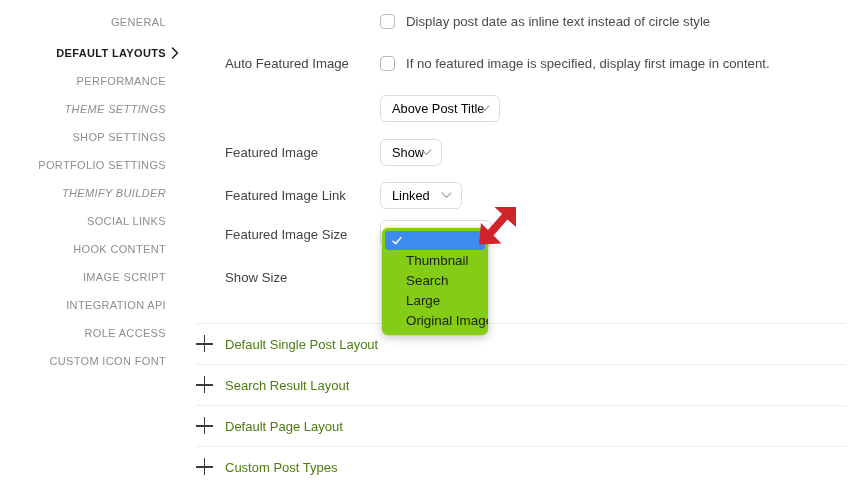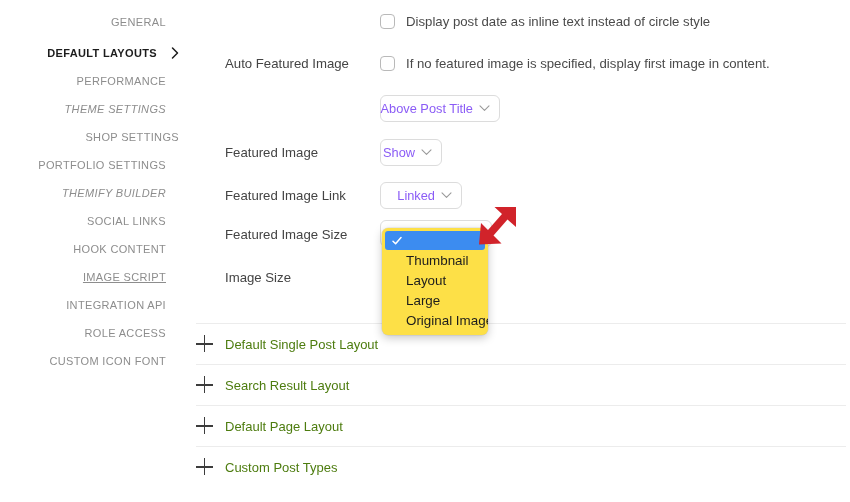--- a/index.html
+++ b/index.html
@@ -22,21 +22,21 @@
     height: 28px;
     padding-right: 16px;
     font-size: 11px;
     letter-spacing: 0.35px;
     color: #8d8d8d;
     white-space: nowrap;
     cursor: pointer;
   }
   .nav-item .nav-label { line-height: 1; }
   .nav-item.active { color: #1c1c1c; font-weight: bold; padding-right: 16px; }
-  .nav-item.active .nav-label { margin-right: 9px; }
+  .nav-item.active .nav-label { margin-right: 0; }
   .chev-right {
     position: absolute; right: 0px; top: 50%; transform: translateY(-50%);
     width: 14px; height: 14px;
   }
   .chev-right svg { display:block; }
 
   
   #content {
     position: absolute; left: 182px; top: 0; width: 668px; height: 502px;
   }
@@ -65,37 +65,36 @@
   }
 
   
   .sel {
     position: relative;
     height: 27px;
     border: 1px solid #dcdcdc; border-radius: 6px;
     background: #fff;
     display: flex; align-items: center;
     padding: 0 26px 0 11px;
-    font-size: 12.8px; color: #8b5cf6; white-space: nowrap;
+    font-size: 12.8px; color: #000000; white-space: nowrap;
     cursor: pointer;
-    justify-content: flex-end;
   }
   .sel .chev-down {
     position: absolute; right: 9px; top: 50%;
     transform: translateY(-50%);
     width: 11px; height: 7px;
   }
   .sel .chev-down svg { display:block; }
 
   
   #dropdown {
     position: absolute;
     left: 382px; top: 228px;
     width: 106px;
-    background: #fde047;
+    background: #84cc16;
     border-radius: 6px;
     box-shadow: 0 3px 10px rgba(0,0,0,0.22), 0 0 0 0.5px rgba(0,0,0,0.10);
     padding: 0 0 5px 0;
     z-index: 40;
     overflow: hidden;
   }
   .dd-item {
     height: 20px;
     display: flex; align-items: center;
     padding-left: 24px;
@@ -170,36 +169,36 @@
             <path d="M4.5 2 L9.5 7 L4.5 12" fill="none" stroke="#1c1c1c" stroke-width="1.5" stroke-linecap="round" stroke-linejoin="round"></path>
           </svg>
       </span>
     </div>
     <div class="nav-item" style="top:67px;position:absolute;left:0;width:182px;">
       <span class="nav-label">PERFORMANCE</span>
     </div>
     <div class="nav-item" style="top:95px;position:absolute;left:0;width:182px;font-style:italic;">
       <span class="nav-label">THEME SETTINGS</span>
     </div>
-    <div class="nav-item" style="top:123px;position:absolute;left:13px;width:182px;">
+    <div class="nav-item" style="top:123px;position:absolute;left:0;width:182px;">
       <span class="nav-label">SHOP SETTINGS</span>
     </div>
     <div class="nav-item" style="top:151px;position:absolute;left:0;width:182px;">
       <span class="nav-label">PORTFOLIO SETTINGS</span>
     </div>
     <div class="nav-item" style="top:179px;position:absolute;left:0;width:182px;font-style:italic;">
       <span class="nav-label">THEMIFY BUILDER</span>
     </div>
     <div class="nav-item" style="top:207px;position:absolute;left:0;width:182px;">
       <span class="nav-label">SOCIAL LINKS</span>
     </div>
     <div class="nav-item" style="top:235px;position:absolute;left:0;width:182px;">
       <span class="nav-label">HOOK CONTENT</span>
     </div>
-    <div class="nav-item" style="top:263px;position:absolute;left:0;width:182px;text-decoration:underline;">
+    <div class="nav-item" style="top:263px;position:absolute;left:0;width:182px;">
       <span class="nav-label">IMAGE SCRIPT</span>
     </div>
     <div class="nav-item" style="top:291px;position:absolute;left:0;width:182px;">
       <span class="nav-label">INTEGRATION API</span>
     </div>
     <div class="nav-item" style="top:319px;position:absolute;left:0;width:182px;">
       <span class="nav-label">ROLE ACCESS</span>
     </div>
     <div class="nav-item" style="top:347px;position:absolute;left:0;width:182px;">
       <span class="nav-label">CUSTOM ICON FONT</span>
@@ -262,21 +261,21 @@
           </span>
         </div>
       </div>
     </div>
 
     <div class="form-row" style="top:224px;height:20px;">
       <span class="row-label">Featured Image Size</span>
     </div>
 
     <div class="form-row" style="top:267px;height:20px;">
-      <span class="row-label">Image Size</span>
+      <span class="row-label">Show Size</span>
     </div>
 
     <div class="acc-sep" style="top:323px;"></div>
     <div class="acc-row" style="top:324px;">
       <span class="acc-plus"></span>
       <span class="acc-title">Default Single Post Layout</span>
     </div>
 
     <div class="acc-sep" style="top:364px;"></div>
     <div class="acc-row" style="top:365px;">
@@ -305,21 +304,21 @@
         <svg viewBox="0 0 10 10">
             <path d="M1 5.2 L3.6 7.8 L9 1.6" fill="none" stroke="#ffffff" stroke-width="1.5" stroke-linecap="round" stroke-linejoin="round"></path>
           </svg>
       </span>
       <span></span>
     </div>
     <div class="dd-item">
       <span>Thumbnail</span>
     </div>
     <div class="dd-item">
-      <span>Layout</span>
+      <span>Search</span>
     </div>
     <div class="dd-item">
       <span>Large</span>
     </div>
     <div class="dd-item">
       <span>Original Image</span>
     </div>
   </div>
 
   <div id="red-arrow">

